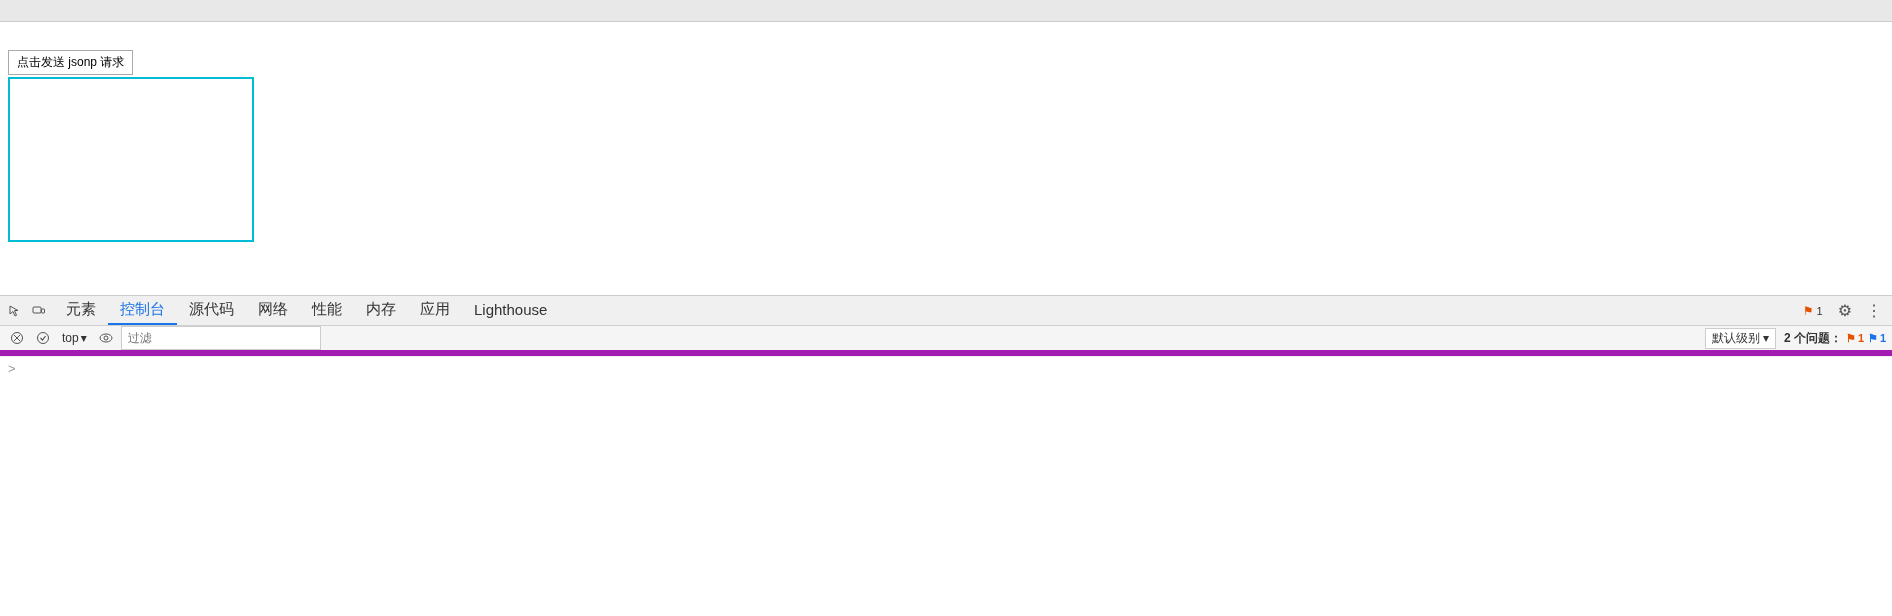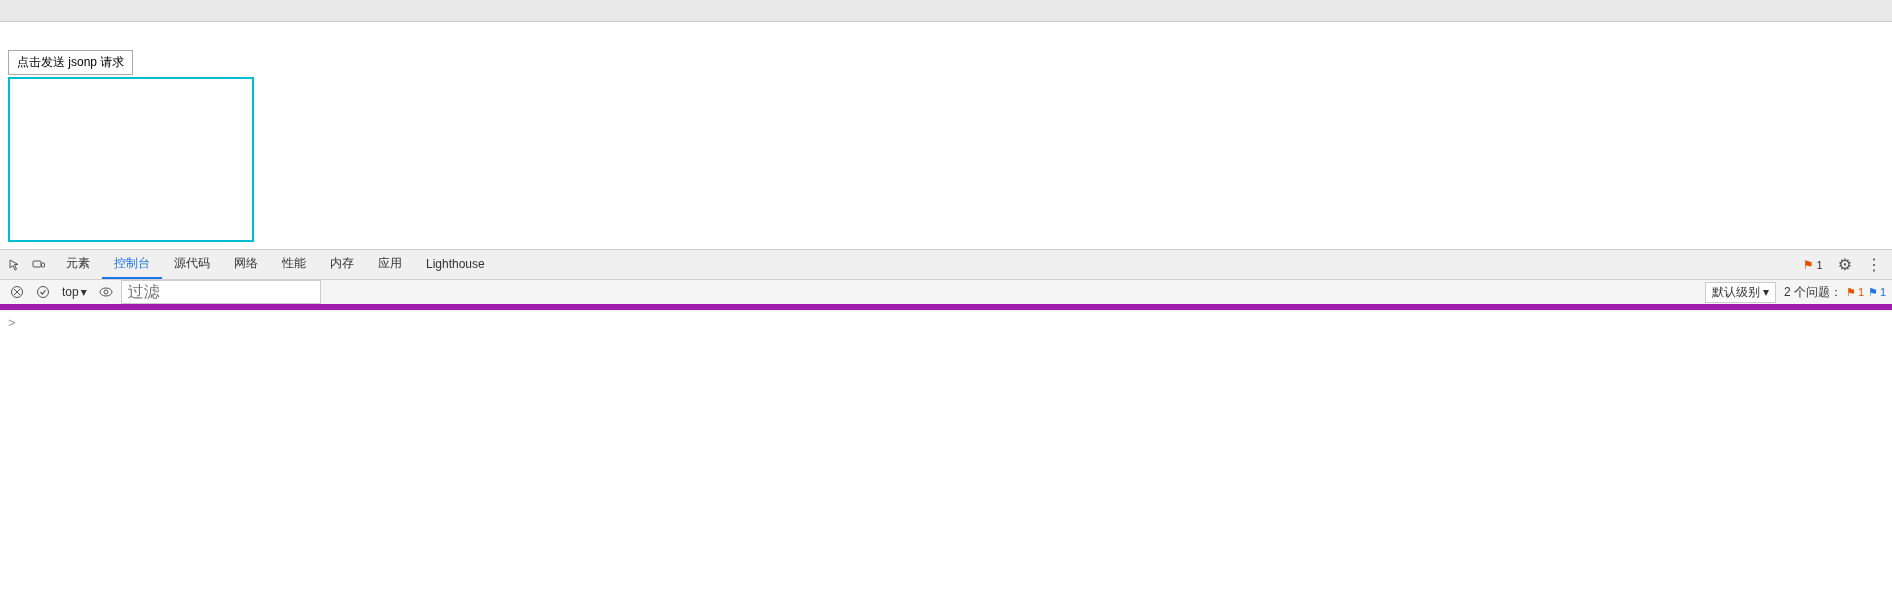--- a/index.html
+++ b/index.html
@@ -19,21 +19,21 @@
 
     
     .browser-top {
       height: 22px;
       background: #e8e8e8;
       border-bottom: 1px solid #ccc;
     }
 
     
     .webpage-area {
-      height: 228px;
+      height: 274px;
       background: #ffffff;
       position: relative;
       border-bottom: 1px solid #ccc;
       overflow: hidden;
       text-decoration: underline;
     }
 
     .jsonp-button {
       position: absolute;
       top: 28px;
@@ -96,21 +96,21 @@
       display: flex;
       align-items: stretch;
       flex: 1;
     }
 
     .devtools-tab {
       padding: 0 12px;
       display: flex;
       align-items: center;
       cursor: pointer;
-      font-size: 12px;
+      font-size: 15px;
       color: #333;
       border-bottom: 2px solid transparent;
       white-space: nowrap;
     }
 
     .devtools-tab.active {
       border-bottom: 2px solid #1a73e8;
       color: #1a73e8;
       text-align: right;
     }
@@ -181,21 +181,21 @@
       padding: 1px 4px;
     }
 
     .filter-input {
       flex: 1;
       max-width: 200px;
       height: 24px;
       border: 1px solid #ccc;
       background: #fff;
       padding: 0 6px;
-      font-size: 16px;
+      font-size: 12px;
       color: #555;
       outline: none;
     }
 
     .console-right {
       margin-left: auto;
       display: flex;
       align-items: center;
       gap: 8px;
     }
@@ -211,20 +211,21 @@
       border: 1px solid #ccc;
       background: #fff;
     }
 
     .issues-badge {
       display: flex;
       align-items: center;
       gap: 4px;
       font-size: 12px;
       color: #333;
+      font-weight: bold;
     }
 
     .badge-orange {
       display: inline-flex;
       align-items: center;
       gap: 2px;
       color: #e65100;
       font-size: 11px;
     }
 

